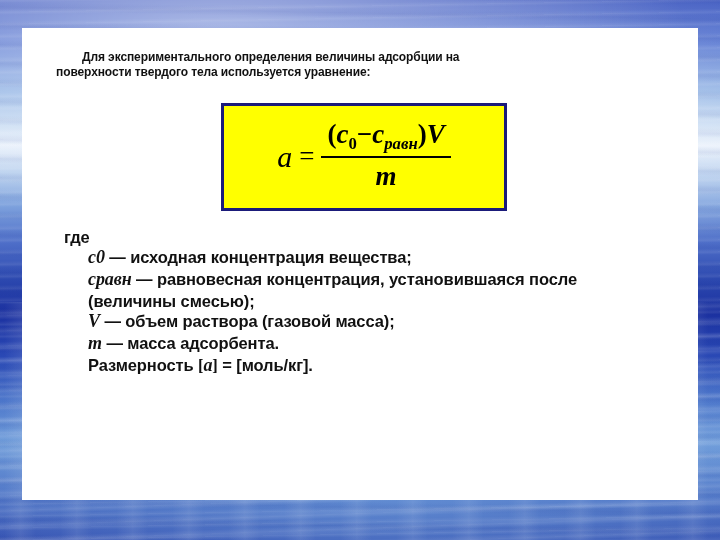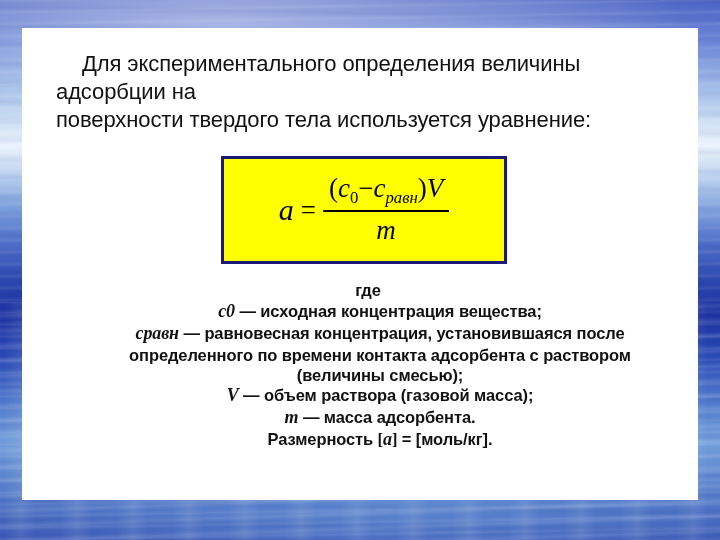--- a/index.html
+++ b/index.html
@@ -67,22 +67,22 @@
     width: 676px;
     height: 472px;
     background: #ffffff;
     box-sizing: border-box;
     padding: 22px 26px 10px 34px;
     z-index: 3;
   }
 
   .intro {
     color: #111111;
-    font-size: 22px;
-    font-weight: normal;
+    font-size: 12px;
+    font-weight: bold;
     line-height: 1.28;
     letter-spacing: -0.1px;
   }
   .intro .indent { display: inline-block; width: 26px; }
 
   .formula-wrap {
     margin-top: 22px;
     display: flex;
     justify-content: center;
   }
@@ -108,20 +108,21 @@
     font-size: 30px;
     margin-right: 7px;
   }
   .formula .eq { margin-right: 7px; font-size: 27px; }
   .frac {
     display: inline-flex;
     flex-direction: column;
     align-items: center;
     position: relative;
     top: -1px;
+    font-weight: bold;
   }
   .frac .num {
     padding: 0 6px 2px 6px;
     white-space: nowrap;
     font-size: 27px;
   }
   .frac .bar {
     width: 100%;
     height: 2px;
     background: #000;
@@ -143,21 +144,20 @@
     font-style: normal;
   }
 
   .where {
     margin-top: 16px;
     color: #111111;
     font-size: 16.5px;
     font-weight: bold;
     line-height: 1.22;
     letter-spacing: -0.1px;
-    text-align: center;
   }
   .where .ln { display: block; margin-left: 32px; }
   .where .where-label { margin-left: 8px; }
   .var {
     font-family: "Liberation Serif", serif;
     font-style: italic;
     font-weight: bold;
     font-size: 18px;
   }
   .brk {
@@ -191,21 +191,20 @@
       </div>
     </div>
 
     <div class="where">
       <span class="ln where-label">где</span>
 
       <span class="ln"><span class="var">c</span><span class="var vsub">0</span><span> — исходная концентрация вещества;</span></span>
 
       <span class="ln"><span class="var">c</span><span class="var vsub">равн</span><span> — равновесная концентрация, установившаяся после</span></span>
 
-      <span class="ln">определенного по времени контакта адсорбента с раствором</span>
       <span class="ln">(величины смесью);</span>
 
       <span class="ln"><span class="var">V</span><span> — объем раствора (газовой масса);</span></span>
 
       <span class="ln"><span class="var">m</span><span> — масса адсорбента.</span></span>
 
       <span class="ln"><span>Размерность </span><span class="brk">[</span><span class="var">a</span><span class="brk">]</span><span> = [моль/кг].</span></span>
     </div>
 
   </div>

